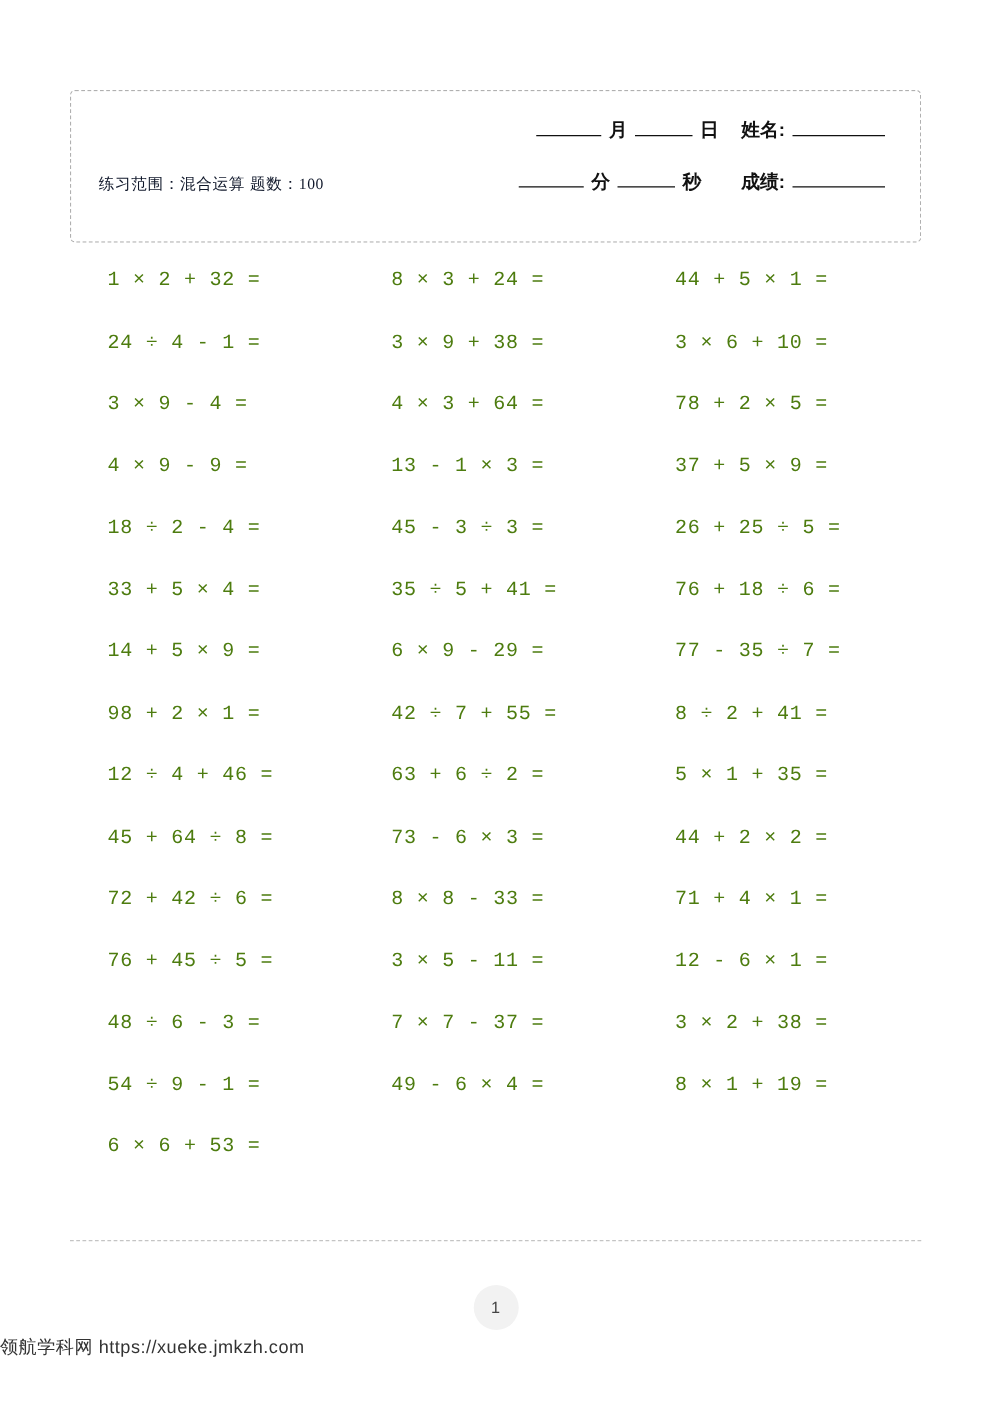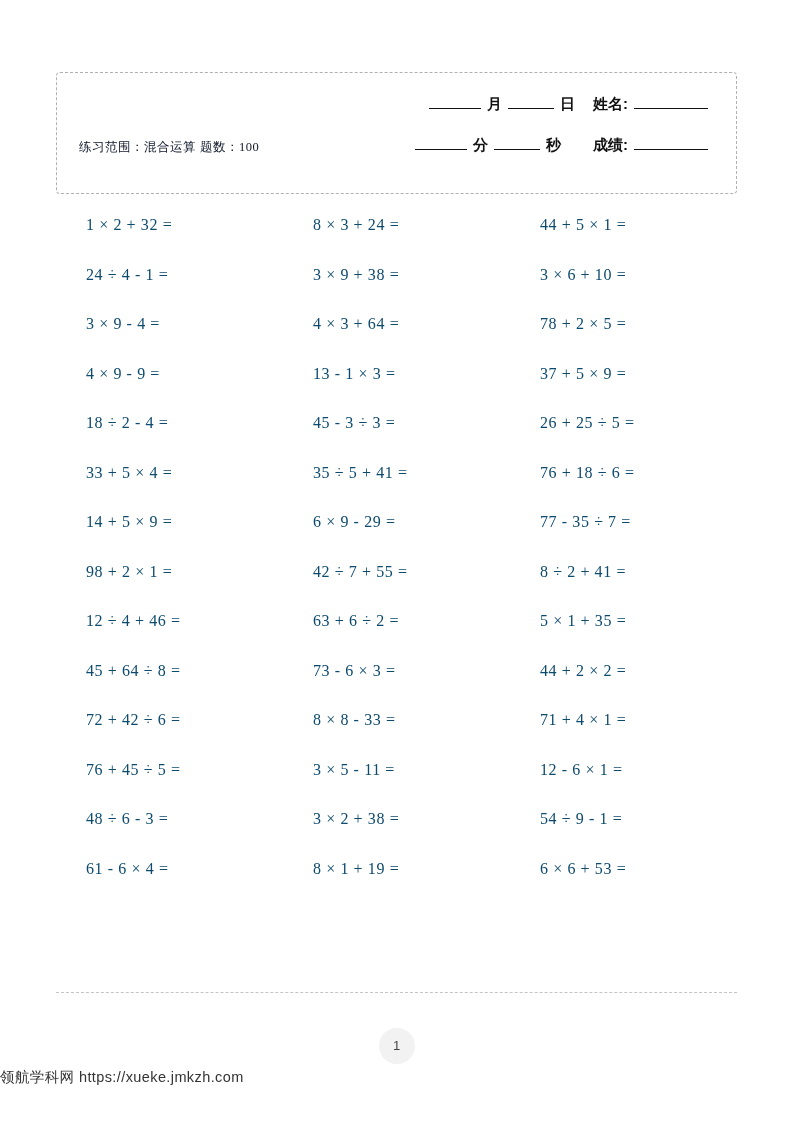--- a/index.html
+++ b/index.html
@@ -80,22 +80,22 @@
     top: 200px;
     width: 681px;
     display: grid;
     grid-template-columns: repeat(3, 1fr);
     row-gap: 0px;
   }
   .cell {
     height: 49.5px;
     line-height: 49.5px;
     font-size: 16px;
-    font-family: Liberation Serif, serif;
-    color: #0c4a6e;
+    font-family: Liberation Mono, monospace;
+    color: #4d7c0f;
     padding-left: 30px;
     white-space: nowrap;
     letter-spacing: 0.6px;
   }
 
   
   .footer-rule {
     position: absolute;
     left: 56px;
     top: 992px;
@@ -191,23 +191,24 @@
     <div class="cell">45 + 64 ÷ 8 =</div>
     <div class="cell">73 - 6 × 3 =</div>
     <div class="cell">44 + 2 × 2 =</div>
     <div class="cell">72 + 42 ÷ 6 =</div>
     <div class="cell">8 × 8 - 33 =</div>
     <div class="cell">71 + 4 × 1 =</div>
     <div class="cell">76 + 45 ÷ 5 =</div>
     <div class="cell">3 × 5 - 11 =</div>
     <div class="cell">12 - 6 × 1 =</div>
     <div class="cell">48 ÷ 6 - 3 =</div>
+    <div class="cell">7 × 7 - 37 =</div>
     <div class="cell">3 × 2 + 38 =</div>
     <div class="cell">54 ÷ 9 - 1 =</div>
-    <div class="cell">61 - 6 × 4 =</div>
+    <div class="cell">49 - 6 × 4 =</div>
     <div class="cell">8 × 1 + 19 =</div>
     <div class="cell">6 × 6 + 53 =</div>
   </div>
 
   <div class="footer-rule"></div>
 
   <div class="page-num">
     <span class="page-num-circle">1</span>
   </div>
 

